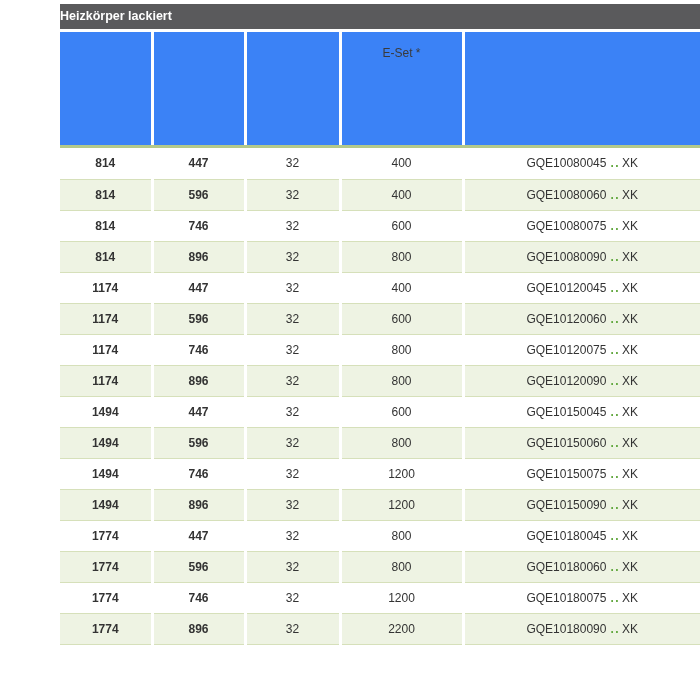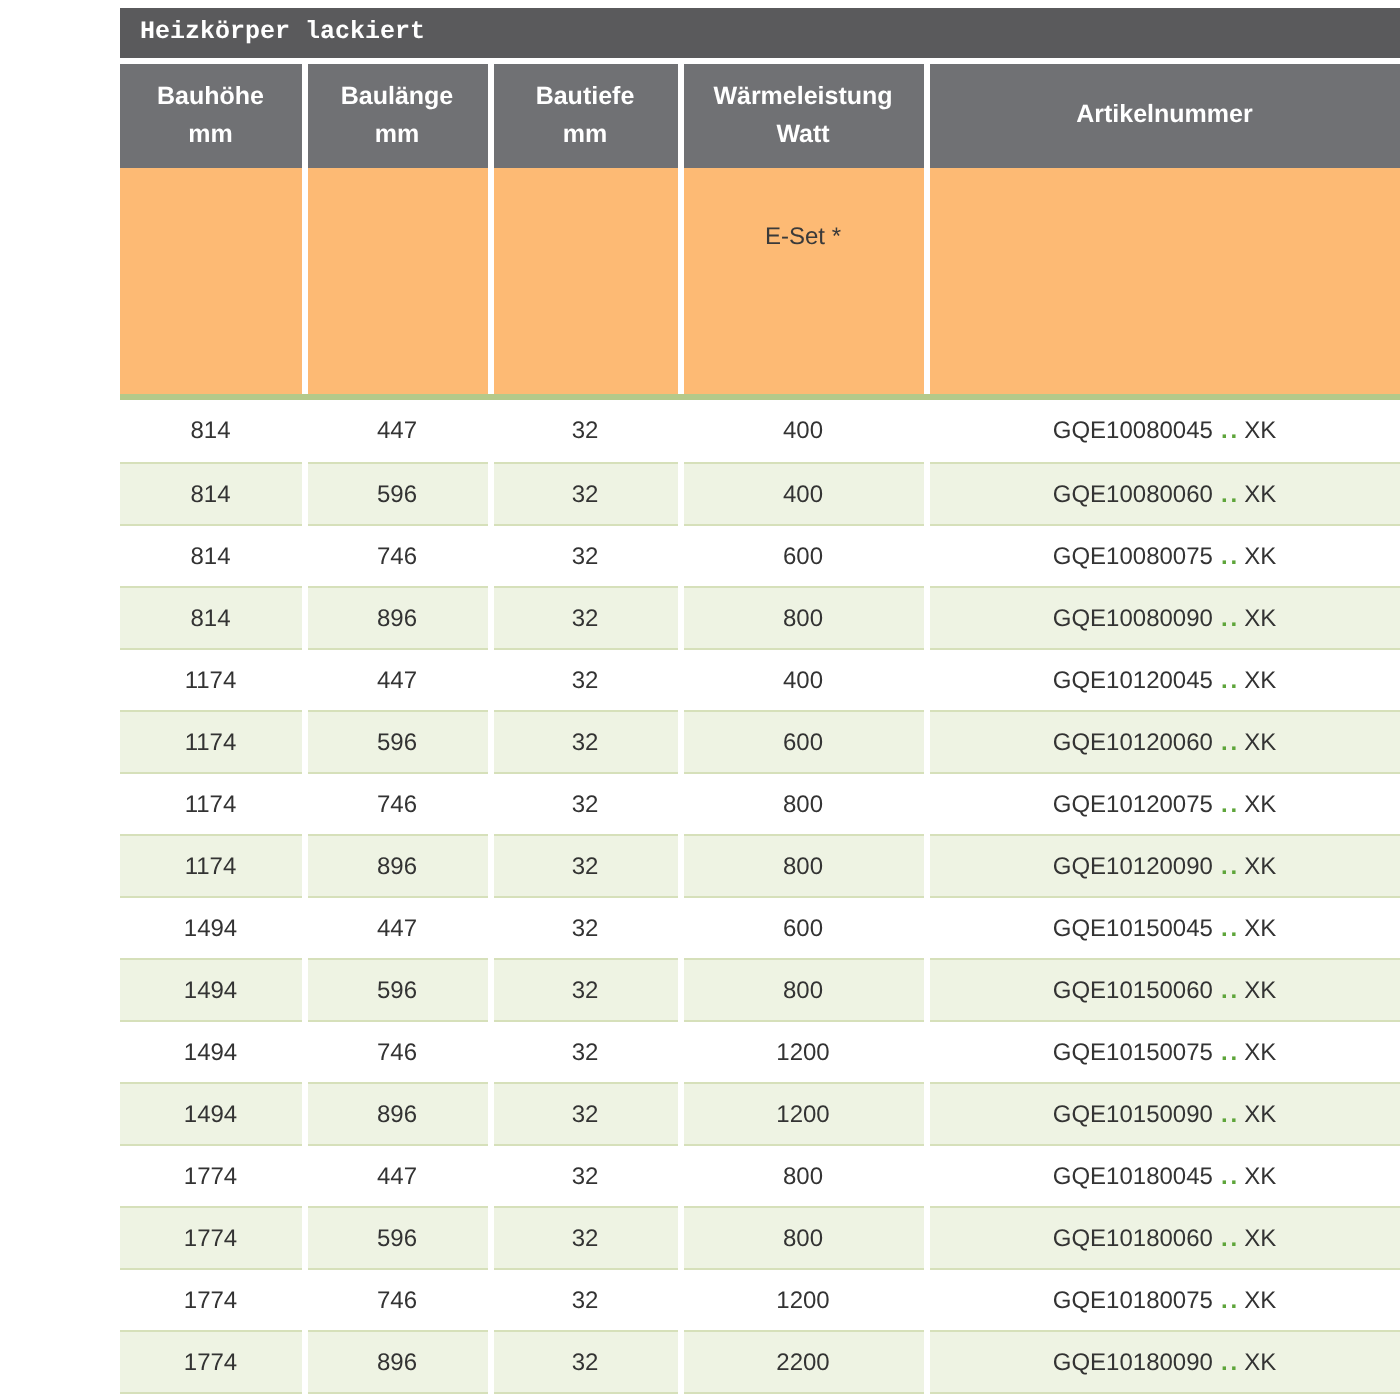--- a/index.html
+++ b/index.html
@@ -21,24 +21,22 @@
     top: 4px;
     width: 640px;
   }
   .title-bar {
     height: 25px;
     line-height: 25px;
     background: #5a5a5c;
     color: #ffffff;
     font-weight: bold;
     font-size: 12.5px;
-    padding-left: 10px;
     box-sizing: border-box;
     margin-bottom: 3px;
-    font-family: Liberation Mono, monospace;
   }
   table {
     border-collapse: collapse;
     table-layout: fixed;
     width: 640px;
   }
   col.w1 { width: 92px; }
   col.w2 { width: 93px; }
   col.w3 { width: 95px; }
   col.w4 { width: 123px; }
@@ -49,24 +47,24 @@
     font-weight: bold;
     font-size: 12.5px;
     text-align: center;
     vertical-align: middle;
     height: 52px;
     padding: 0;
   }
   th + th, td + td { border-left: 3px solid #ffffff; }
   th .line { display: block; line-height: 1.55; }
   .subheader-row td {
-    background: #fdba74;
+    background: #3b82f6;
     height: 113px;
     vertical-align: top;
-    padding-top: 27px;
+    padding-top: 14px;
     text-align: center;
     font-size: 12px;
     color: #3a3a3a;
     box-sizing: border-box;
   }
   .green-line {
     height: 3px;
     background: #b4c98a;
   }
   .data-table td {
@@ -74,21 +72,21 @@
     box-sizing: border-box;
     text-align: center;
     vertical-align: middle;
     font-size: 12px;
     color: #333333;
     padding: 0;
     border-bottom: 1px solid #d6e0ba;
     background: #ffffff;
   }
   .data-table tr.even td { background: #eef3e3; }
-  .data-table td.c1, .data-table td.c2 { font-weight: normal; }
+  .data-table td.c1, .data-table td.c2 { font-weight: bold; }
   .dots {
     color: #5ea53a;
     font-weight: bold;
     letter-spacing: 1.5px;
     margin: 0 2px 0 4px;
   }
 </style>
 </head>
 <body>
 
@@ -99,41 +97,20 @@
 
     <table class="header-table">
       <colgroup>
         <col class="w1">
           <col class="w2">
           <col class="w3">
           <col class="w4">
           <col class="w5">
       </colgroup>
       <tbody>
-          <tr>
-        <th>
-          <span class="line">Bauhöhe</span>
-          <span class="line">mm</span>
-        </th>
-        <th>
-          <span class="line">Baulänge</span>
-          <span class="line">mm</span>
-        </th>
-        <th>
-          <span class="line">Bautiefe</span>
-          <span class="line">mm</span>
-        </th>
-        <th>
-          <span class="line">Wärmeleistung</span>
-          <span class="line">Watt</span>
-        </th>
-        <th>
-          <span class="line">Artikelnummer</span>
-        </th>
-      </tr>
       <tr class="subheader-row">
         <td></td>
         <td></td>
         <td></td>
         <td>E-Set *</td>
         <td></td>
       </tr>
     </tbody>
       </table>
 

